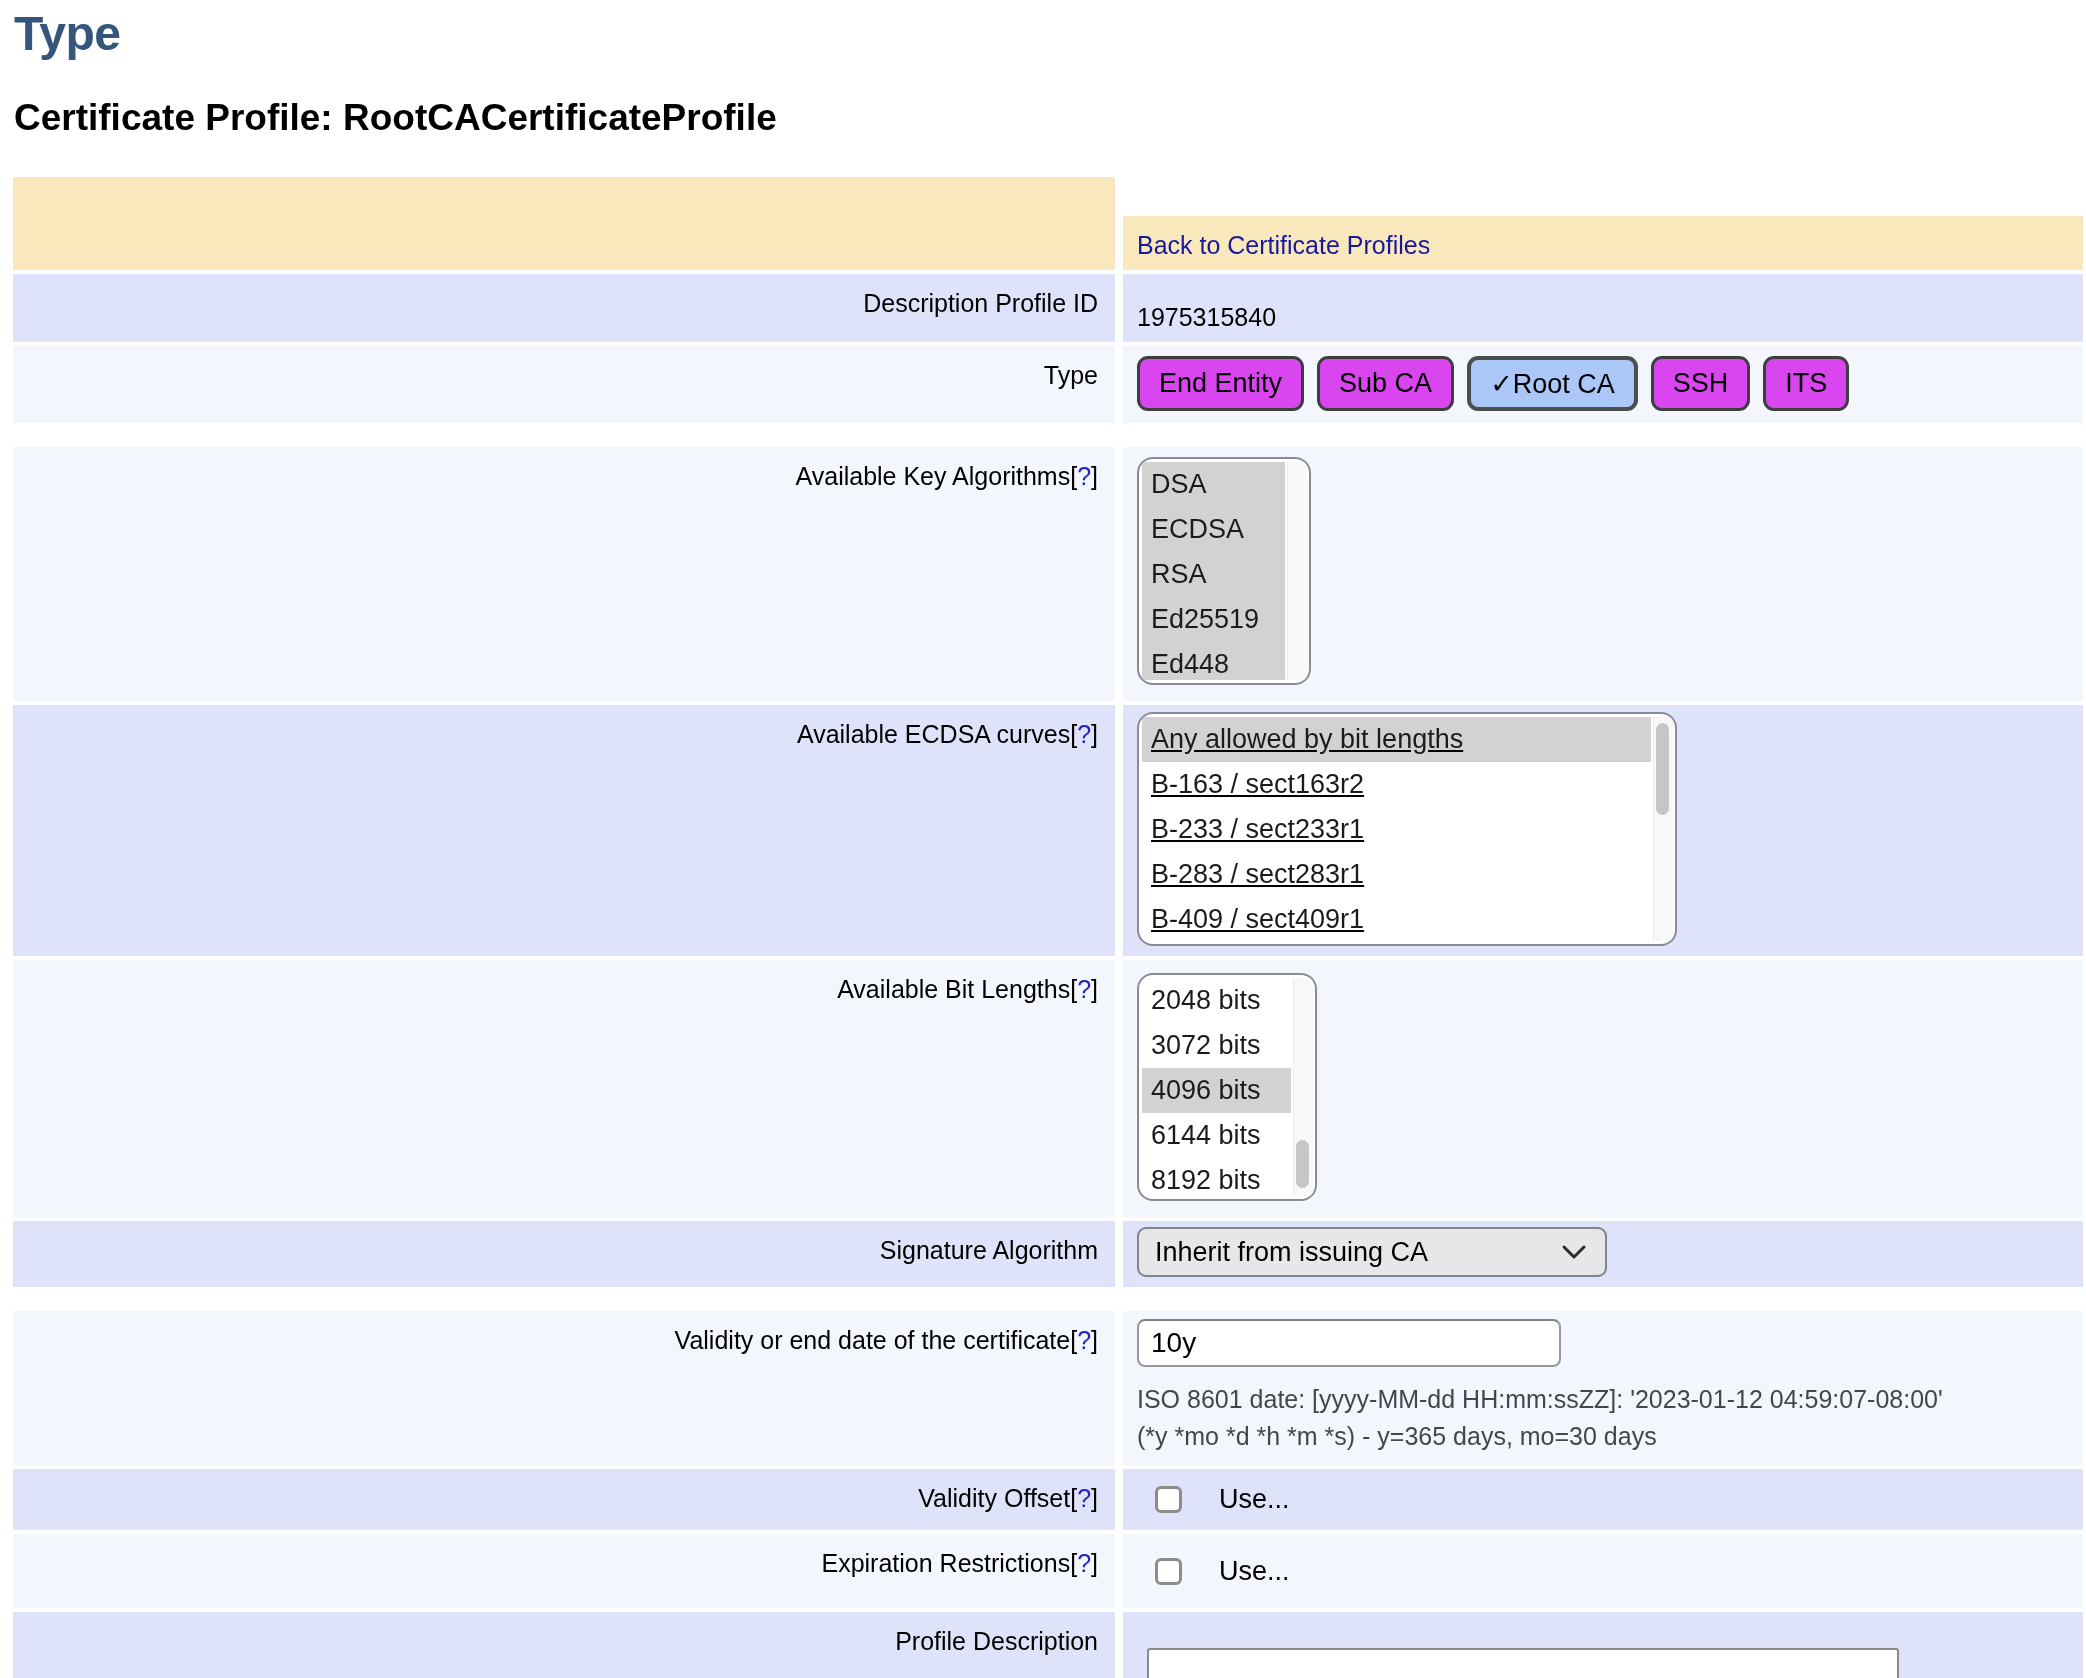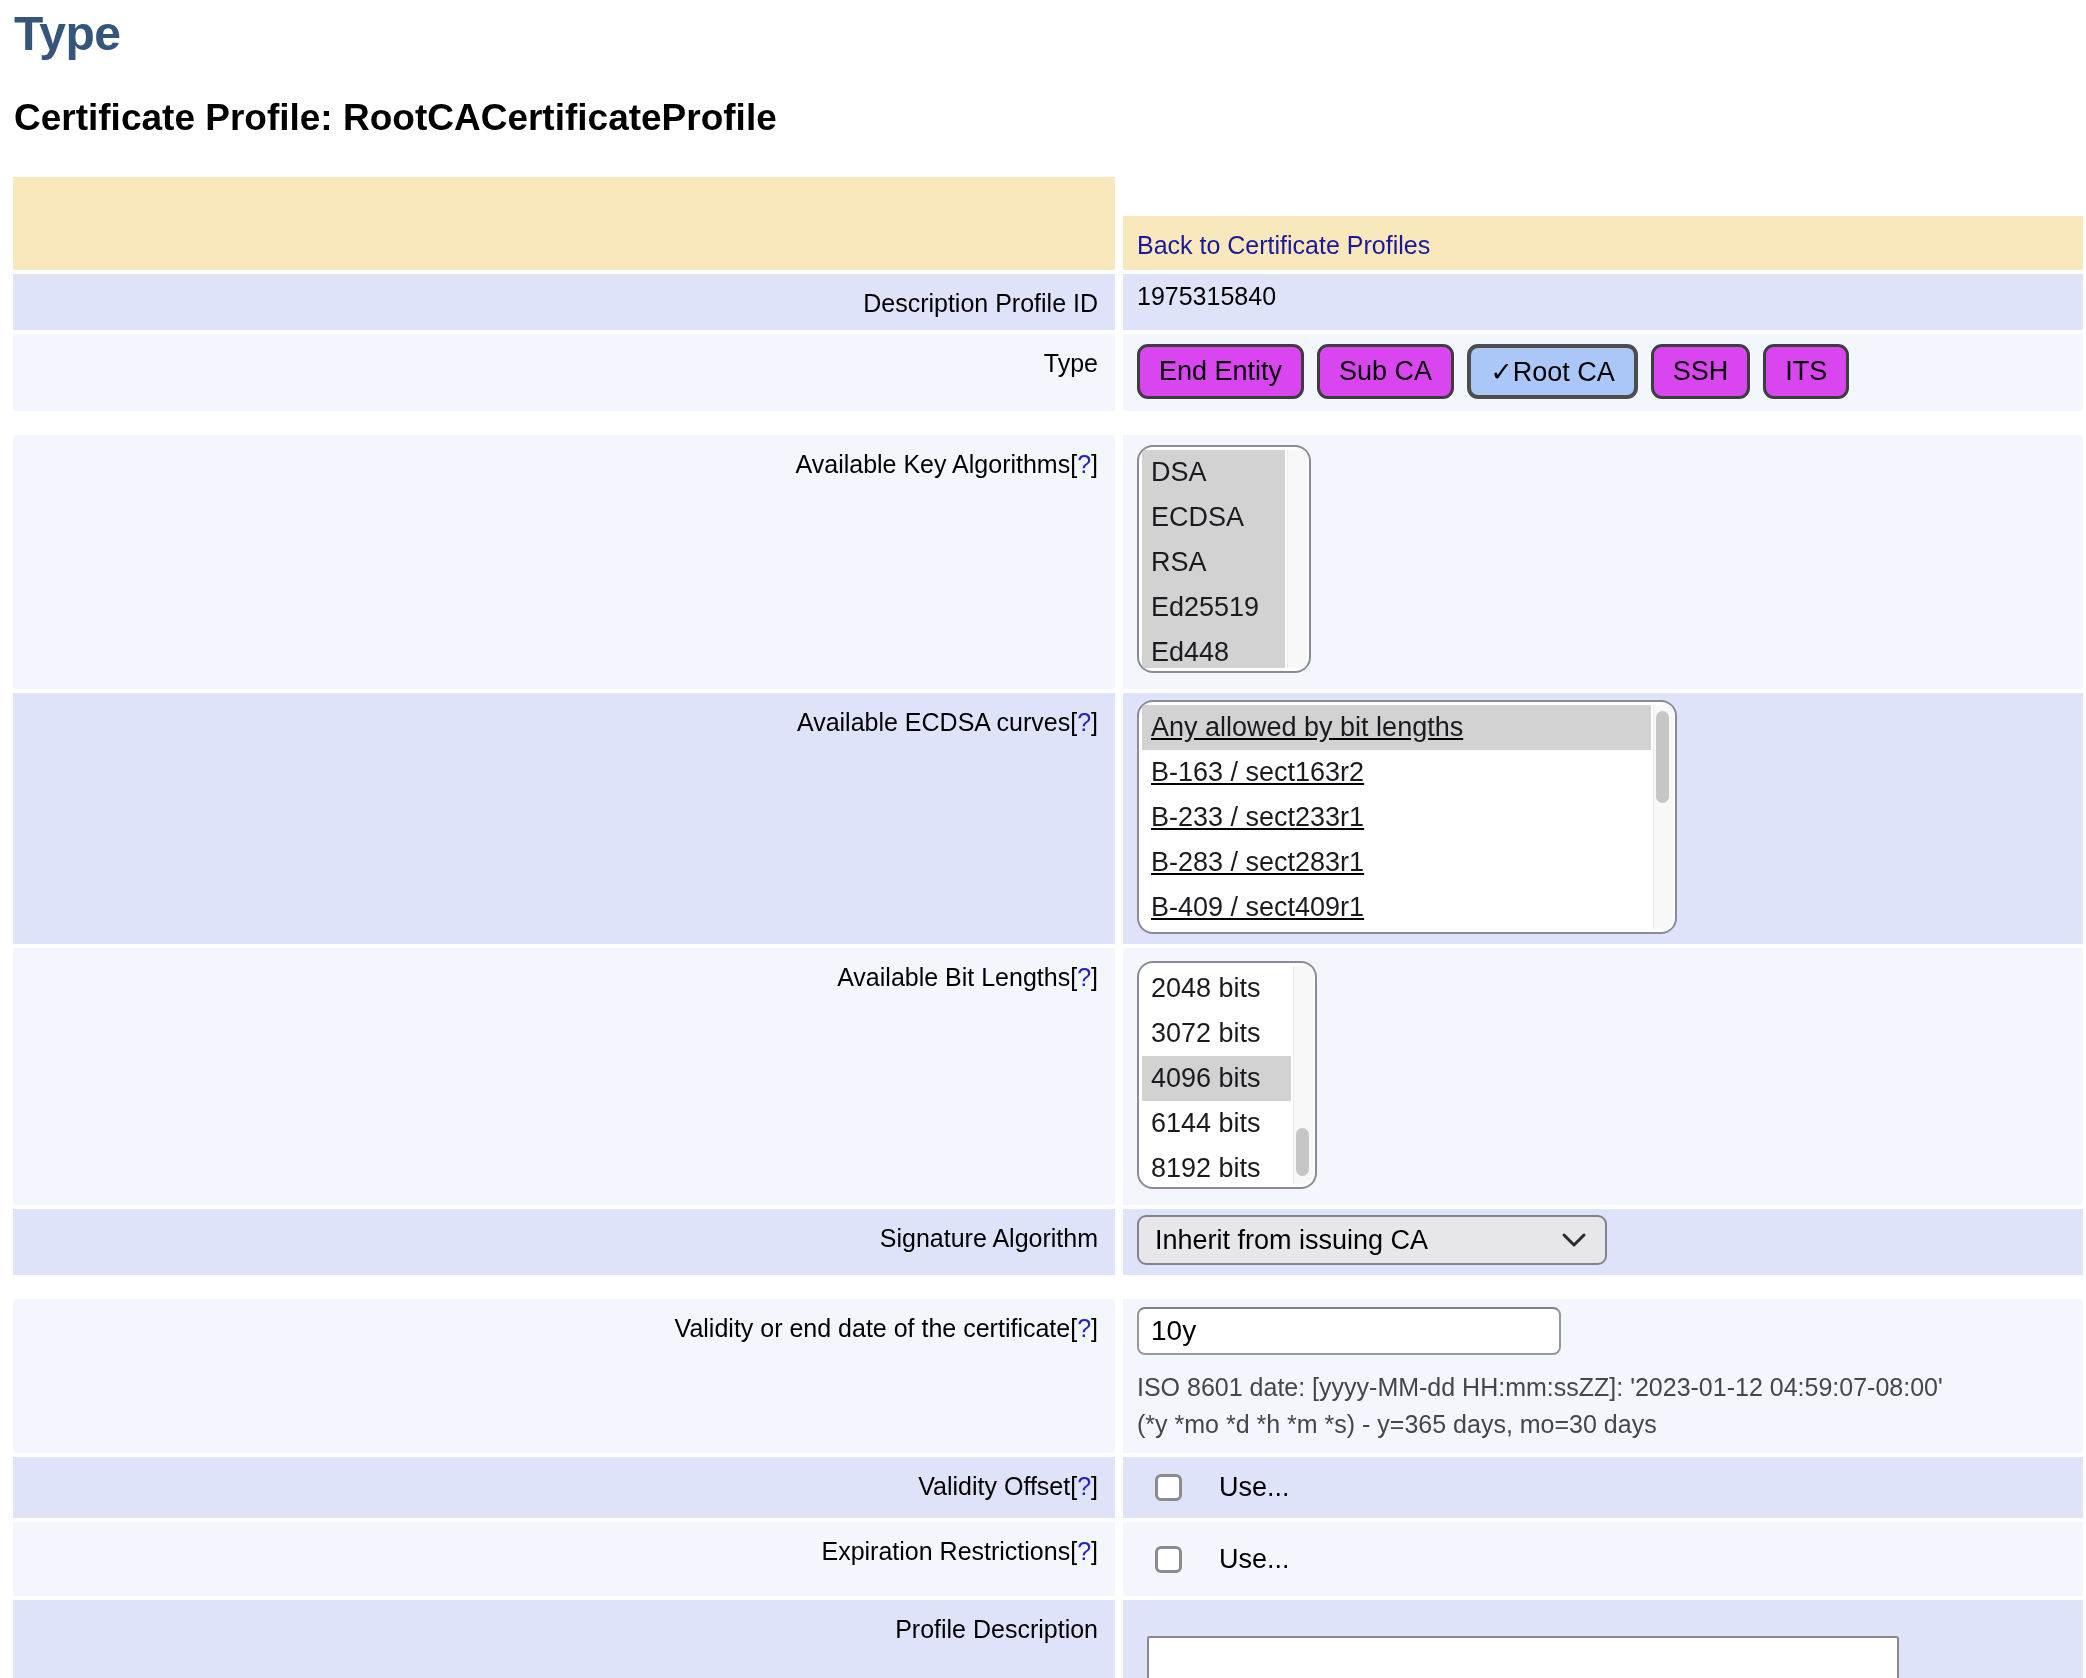--- a/index.html
+++ b/index.html
@@ -43,21 +43,21 @@
   .bg-lav{background:#dfe3fa;}
   .bg-lt{background:#f3f6fd;}
 
   a.back-link{color:#19199b;text-decoration:none;font-size:25px;cursor:pointer;}
   .help .q{color:#2323c4;text-decoration:none;cursor:pointer;}
 
   
   .r-header{min-height:58px;}
   .r-header .cell-r{padding-top:15px;margin-top:39px;}
   .r-id{min-height:48px;}
-  .r-id .cell-r{padding-top:8px;}
+  .r-id .cell-r{padding-top:29px;}
   .r-type{min-height:77px;}
   .r-type .cell-r{padding-top:10px;}
   .r-keyalg{min-height:254px;}
   .r-ecdsa{min-height:245px;}
   .r-ecdsa .cell-r{padding-top:7px;text-decoration:underline;}
   .r-bits{min-height:257px;}
   .r-bits .cell-r{padding-top:13px;}
   .r-sig{min-height:60px;}
   .r-sig .cell-r{padding-top:6px;}
   .r-validity{min-height:143px;}

